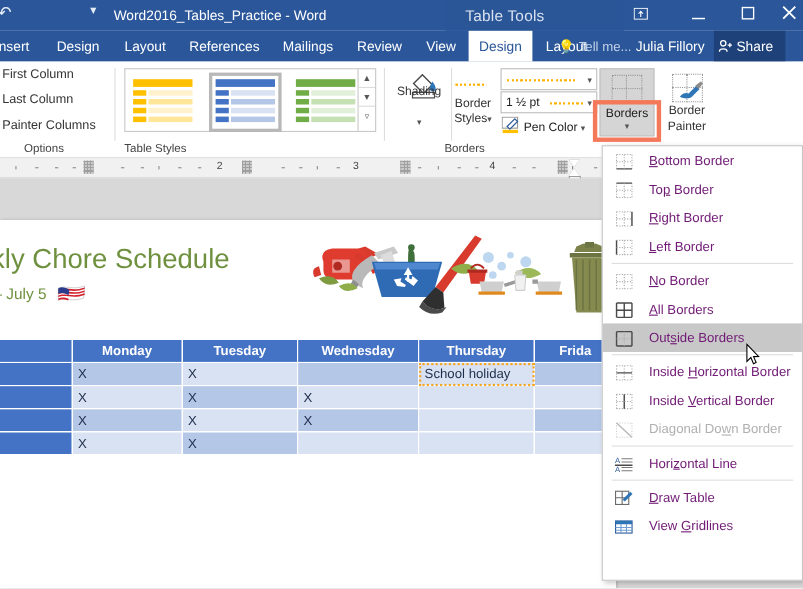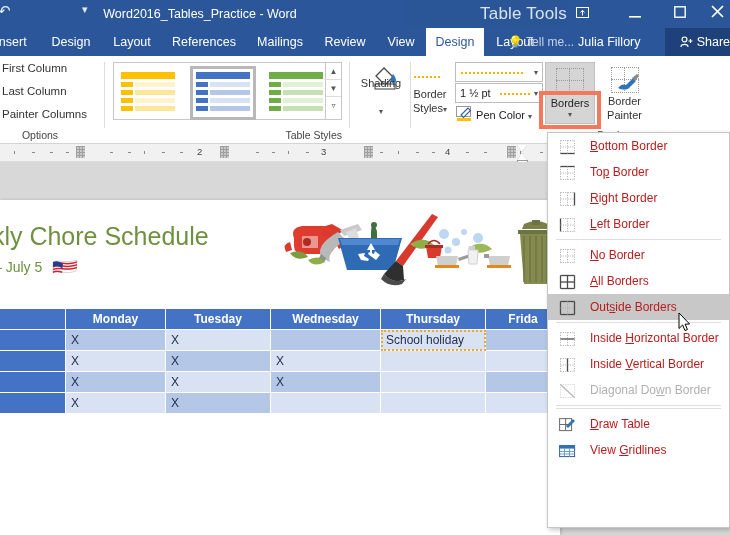--- a/index.html
+++ b/index.html
@@ -14,22 +14,22 @@
   
   .titlebar {
     position: absolute; left: 0; top: 0; width: 730px; height: 28px;
     background: #2b579a;
   }
   .titlebar-ctx {
     position: absolute; left: 405px; top: 0; width: 162px; height: 28px;
     background: #2a5597;
   }
   .ctx-label {
-    position: absolute; left: 405px; top: 0; width: 162px; height: 28px;
-    color: #d8e2f0; font-size: 17px; line-height: 28px; text-align: right;
+    position: absolute; left: 423px; top: 0; width: 162px; height: 28px;
+    color: #d8e2f0; font-size: 14px; line-height: 28px; text-align: left;
     letter-spacing: .2px;
   }
   .title-text {
     position: absolute; left: 0; top: 0; width: 400px; height: 28px;
     color: #ffffff; font-size: 12.5px; line-height: 28px; text-align: center;
   }
   .qat {
     position: absolute; left: -4px; top: 3px; width: 105px; height: 22px;
     color: #dbe5f2;
   }
@@ -66,21 +66,21 @@
     padding-left: 4px;
   }
 
   
   .ribbon {
     position: absolute; left: 0; top: 56px; width: 730px; height: 88px;
     background: #ffffff; border-bottom: 1px solid #d4d4d4;
   }
   .grp-label {
     position: absolute; bottom: 2px; font-size: 10.5px; color: #444444;
-    text-align: right;
+    text-align: left;
   }
   .grp-sep {
     position: absolute; top: 6px; width: 1px; height: 66px; background: #dddddd;
   }
   .opt-check {
     position: absolute; font-size: 11.5px; color: #333333; white-space: nowrap;
   }
   .gallery {
     position: absolute; border: 1px solid #c8c8c8; background: #ffffff;
   }
@@ -178,21 +178,21 @@
   }
 
   
   .menu {
     position: absolute; left: 547px; top: 132px; width: 183px; height: 396px;
     background: #ffffff; border: 1px solid #c6c6c6;
     box-shadow: 2px 2px 5px rgba(0,0,0,.22);
   }
   .mi {
     position: relative; height: 26px; line-height: 26px;
-    font-size: 12px; color: #b91c1c; padding-left: 42px; white-space: nowrap;
+    font-size: 12px; color: #701a75; padding-left: 42px; white-space: nowrap;
   }
   .mi.hover { background: #c8c8c8; }
   .mi.disabled { color: #b0b0b0; }
   .mi .mico { position: absolute; left: 11px; top: 5px; width: 17px; height: 16px; }
   .mi u { text-decoration: underline; }
   .msep { height: 1px; background: #dedede; margin: 2px 8px; }
   .cursor { position: absolute; left: 678px; top: 312px; width: 13px; height: 20px; }
 </style>
 </head>
 <body>
@@ -241,21 +241,21 @@
     <div class="tab" style="left:314px;width:62px;">Review</div>
     <div class="tab" style="left:376px;width:50px;">View</div>
     <div class="tab active" style="left:426px;width:58px;">Design</div>
     <div class="tab ctxtab" style="left:484px;width:62px;">Layout</div>
 
     <div class="tellme" style="left:508px;">
       <span class="bulb">💡</span>
       <span>Tell me...</span>
     </div>
     <div class="username" style="left:578px;">Julia Fillory</div>
-    <div class="share" style="left:665px;width:65px;text-align:right;">
+    <div class="share" style="left:649px;width:65px;">
       <svg width="13" height="12" viewBox="0 0 13 12" style="vertical-align:-2px">
         <circle cx="4.5" cy="3.4" r="2.4" fill="none" stroke="#fff" stroke-width="1.2"></circle>
         <path d="M1 11 C1 7.6 8 7.6 8 11" fill="none" stroke="#fff" stroke-width="1.2"></path>
         <path d="M10.5 3 v4 M8.5 5 h4" stroke="#fff" stroke-width="1.2"></path>
       </svg>
       <span>Share</span>
     </div>
   </div>
 
   <div class="ribbon">
@@ -650,20 +650,29 @@
             <line x1="1.5" y1="8" x2="15.5" y2="8" stroke="#a8a8a8" stroke-width="1" stroke-dasharray="1,1.4"></line>
           </svg></span><span>Inside <u>V</u>ertical Border</span></div>
       <div class="mi disabled"><span class="mico"><svg width="17" height="16" viewBox="0 0 17 16">
             <line x1="1.5" y1="1.5" x2="1.5" y2="14.5" stroke="#cfcfcf" stroke-width="1" stroke-dasharray="1,1.4"></line>
             <line x1="15.5" y1="1.5" x2="15.5" y2="14.5" stroke="#cfcfcf" stroke-width="1" stroke-dasharray="1,1.4"></line>
             <line x1="1.5" y1="1.5" x2="15.5" y2="1.5" stroke="#cfcfcf" stroke-width="1" stroke-dasharray="1,1.4"></line>
             <line x1="1.5" y1="14.5" x2="15.5" y2="14.5" stroke="#cfcfcf" stroke-width="1" stroke-dasharray="1,1.4"></line>
             <line x1="1.5" y1="1.5" x2="15.5" y2="14.5" stroke="#b8b8b8" stroke-width="1.3"></line>
           </svg></span><span>Diagonal Do<u>w</u>n Border</span></div>
       <div class="msep"></div>
+      <div class="mi"><span class="mico"><svg width="17" height="16" viewBox="0 0 17 16">
+            <text x="0" y="7" font-size="7" fill="#2e5b9a">A</text>
+            <text x="0" y="15" font-size="7" fill="#2e5b9a">A</text>
+            <line x1="6" y1="3" x2="16" y2="3" stroke="#7a7a7a" stroke-width="1"></line>
+            <line x1="6" y1="6" x2="16" y2="6" stroke="#7a7a7a" stroke-width="1"></line>
+            <line x1="6" y1="11" x2="16" y2="11" stroke="#7a7a7a" stroke-width="1"></line>
+            <line x1="6" y1="14" x2="16" y2="14" stroke="#7a7a7a" stroke-width="1"></line>
+            <line x1="0" y1="9" x2="16" y2="9" stroke="#4a4a4a" stroke-width="1.4"></line>
+          </svg></span><span>Hori<u>z</u>ontal Line</span></div>
       <div class="msep"></div>
       <div class="mi"><span class="mico"><svg width="17" height="16" viewBox="0 0 17 16">
             <rect x="0.6" y="1.6" width="12" height="12" fill="#ffffff" stroke="#6a6a6a"></rect>
             <line x1="0.6" y1="7.5" x2="12.6" y2="7.5" stroke="#6a6a6a" stroke-width="1"></line>
             <line x1="6.6" y1="1.6" x2="6.6" y2="13.6" stroke="#6a6a6a" stroke-width="1"></line>
             <path d="M7 9 L14 2 L16 4 L9 11 Z" fill="#2e75b6"></path>
           </svg></span><span><u>D</u>raw Table</span></div>
       <div class="mi"><span class="mico"><svg width="17" height="16" viewBox="0 0 17 16">
             <rect x="0.6" y="2.6" width="15" height="11" fill="#ffffff" stroke="#2e5b9a"></rect>
             <rect x="0.6" y="2.6" width="15" height="3" fill="#2e75b6"></rect>

